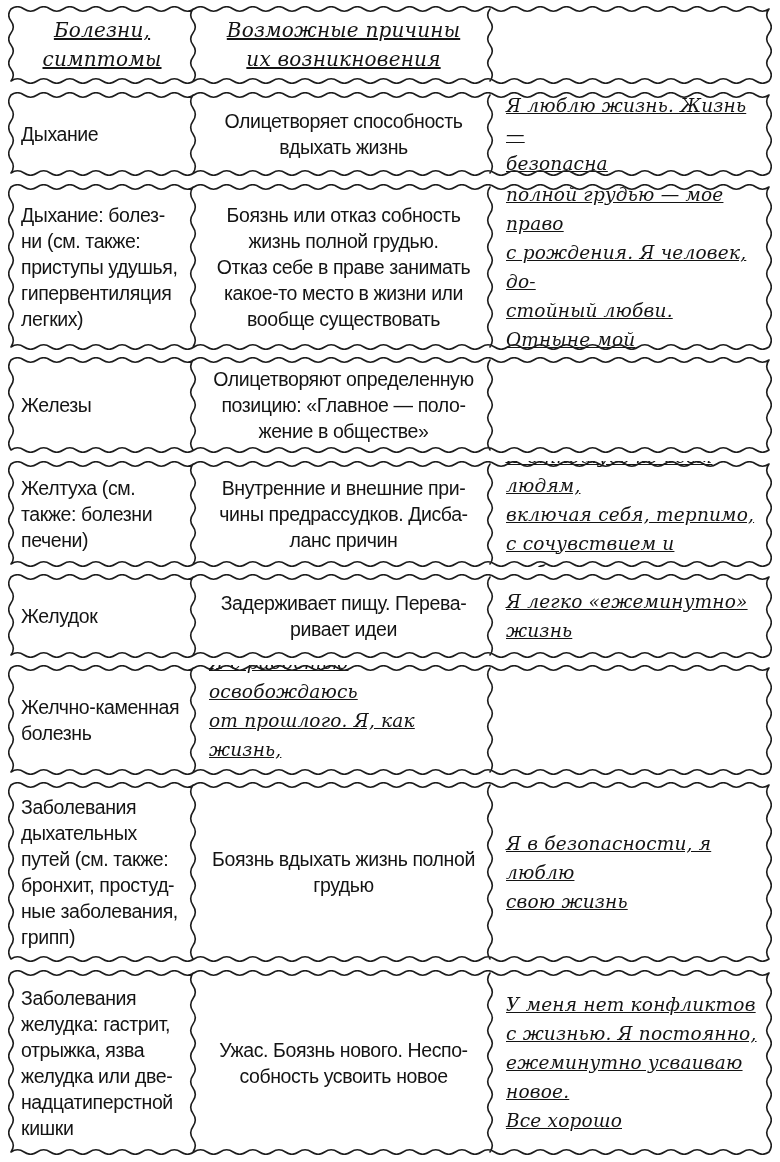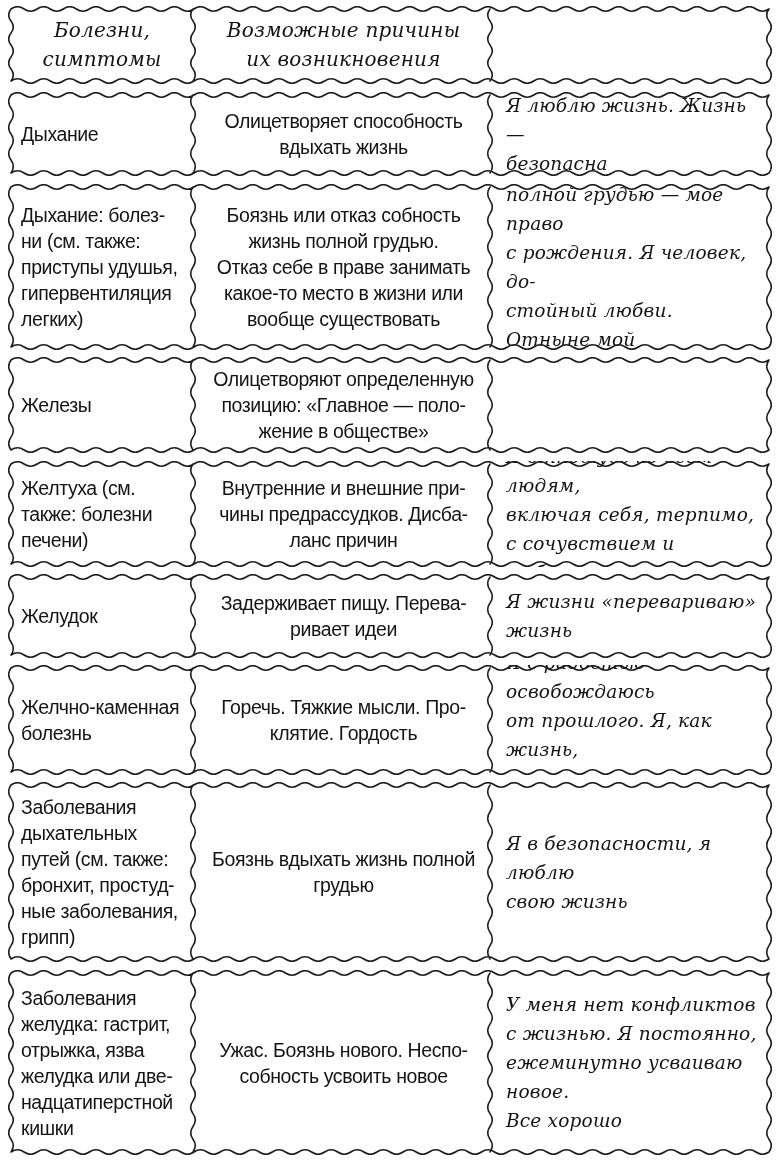--- a/index.html
+++ b/index.html
@@ -42,20 +42,21 @@
     font-size:19.5px;
     line-height:26px;
     letter-spacing:-0.4px;
   }
   .script{
     font-family:"DejaVu Serif", serif;
     font-style:italic;
     font-size:18.5px;
     line-height:29px;
     letter-spacing:0.2px;
+    text-decoration:underline;
   }
   .header-cell{
     align-items:center;
     text-align:center;
     font-size:20px;
     line-height:29px;
   }
   .wavy-border{
     position:absolute;
     left:0;top:0;
@@ -131,32 +132,30 @@
 с сочувствием и любовью</div>
   <svg width="764" height="106" class="wavy-border">
         <path d="M 3 3 q 6.5344827586206895 -4.6 13.068965517241379 0 q 6.5344827586206895 4.6 13.068965517241379 0 q 6.5344827586206895 -4.6 13.068965517241379 0 q 6.5344827586206895 4.6 13.068965517241379 0 q 6.5344827586206895 -4.6 13.068965517241379 0 q 6.5344827586206895 4.6 13.068965517241379 0 q 6.5344827586206895 -4.6 13.068965517241379 0 q 6.5344827586206895 4.6 13.068965517241379 0 q 6.5344827586206895 -4.6 13.068965517241379 0 q 6.5344827586206895 4.6 13.068965517241379 0 q 6.5344827586206895 -4.6 13.068965517241379 0 q 6.5344827586206895 4.6 13.068965517241379 0 q 6.5344827586206895 -4.6 13.068965517241379 0 q 6.5344827586206895 4.6 13.068965517241379 0 q 6.5344827586206895 -4.6 13.068965517241379 0 q 6.5344827586206895 4.6 13.068965517241379 0 q 6.5344827586206895 -4.6 13.068965517241379 0 q 6.5344827586206895 4.6 13.068965517241379 0 q 6.5344827586206895 -4.6 13.068965517241379 0 q 6.5344827586206895 4.6 13.068965517241379 0 q 6.5344827586206895 -4.6 13.068965517241379 0 q 6.5344827586206895 4.6 13.068965517241379 0 q 6.5344827586206895 -4.6 13.068965517241379 0 q 6.5344827586206895 4.6 13.068965517241379 0 q 6.5344827586206895 -4.6 13.068965517241379 0 q 6.5344827586206895 4.6 13.068965517241379 0 q 6.5344827586206895 -4.6 13.068965517241379 0 q 6.5344827586206895 4.6 13.068965517241379 0 q 6.5344827586206895 -4.6 13.068965517241379 0 q 6.5344827586206895 4.6 13.068965517241379 0 q 6.5344827586206895 -4.6 13.068965517241379 0 q 6.5344827586206895 4.6 13.068965517241379 0 q 6.5344827586206895 -4.6 13.068965517241379 0 q 6.5344827586206895 4.6 13.068965517241379 0 q 6.5344827586206895 -4.6 13.068965517241379 0 q 6.5344827586206895 4.6 13.068965517241379 0 q 6.5344827586206895 -4.6 13.068965517241379 0 q 6.5344827586206895 4.6 13.068965517241379 0 q 6.5344827586206895 -4.6 13.068965517241379 0 q 6.5344827586206895 4.6 13.068965517241379 0 q 6.5344827586206895 -4.6 13.068965517241379 0 q 6.5344827586206895 4.6 13.068965517241379 0 q 6.5344827586206895 -4.6 13.068965517241379 0 q 6.5344827586206895 4.6 13.068965517241379 0 q 6.5344827586206895 -4.6 13.068965517241379 0 q 6.5344827586206895 4.6 13.068965517241379 0 q 6.5344827586206895 -4.6 13.068965517241379 0 q 6.5344827586206895 4.6 13.068965517241379 0 q 6.5344827586206895 -4.6 13.068965517241379 0 q 6.5344827586206895 4.6 13.068965517241379 0 q 6.5344827586206895 -4.6 13.068965517241379 0 q 6.5344827586206895 4.6 13.068965517241379 0 q 6.5344827586206895 -4.6 13.068965517241379 0 q 6.5344827586206895 4.6 13.068965517241379 0 q 6.5344827586206895 -4.6 13.068965517241379 0 q 6.5344827586206895 4.6 13.068965517241379 0 q 6.5344827586206895 -4.6 13.068965517241379 0 q 6.5344827586206895 4.6 13.068965517241379 0 M 3 103 q 6.5344827586206895 -4.6 13.068965517241379 0 q 6.5344827586206895 4.6 13.068965517241379 0 q 6.5344827586206895 -4.6 13.068965517241379 0 q 6.5344827586206895 4.6 13.068965517241379 0 q 6.5344827586206895 -4.6 13.068965517241379 0 q 6.5344827586206895 4.6 13.068965517241379 0 q 6.5344827586206895 -4.6 13.068965517241379 0 q 6.5344827586206895 4.6 13.068965517241379 0 q 6.5344827586206895 -4.6 13.068965517241379 0 q 6.5344827586206895 4.6 13.068965517241379 0 q 6.5344827586206895 -4.6 13.068965517241379 0 q 6.5344827586206895 4.6 13.068965517241379 0 q 6.5344827586206895 -4.6 13.068965517241379 0 q 6.5344827586206895 4.6 13.068965517241379 0 q 6.5344827586206895 -4.6 13.068965517241379 0 q 6.5344827586206895 4.6 13.068965517241379 0 q 6.5344827586206895 -4.6 13.068965517241379 0 q 6.5344827586206895 4.6 13.068965517241379 0 q 6.5344827586206895 -4.6 13.068965517241379 0 q 6.5344827586206895 4.6 13.068965517241379 0 q 6.5344827586206895 -4.6 13.068965517241379 0 q 6.5344827586206895 4.6 13.068965517241379 0 q 6.5344827586206895 -4.6 13.068965517241379 0 q 6.5344827586206895 4.6 13.068965517241379 0 q 6.5344827586206895 -4.6 13.068965517241379 0 q 6.5344827586206895 4.6 13.068965517241379 0 q 6.5344827586206895 -4.6 13.068965517241379 0 q 6.5344827586206895 4.6 13.068965517241379 0 q 6.5344827586206895 -4.6 13.068965517241379 0 q 6.5344827586206895 4.6 13.068965517241379 0 q 6.5344827586206895 -4.6 13.068965517241379 0 q 6.5344827586206895 4.6 13.068965517241379 0 q 6.5344827586206895 -4.6 13.068965517241379 0 q 6.5344827586206895 4.6 13.068965517241379 0 q 6.5344827586206895 -4.6 13.068965517241379 0 q 6.5344827586206895 4.6 13.068965517241379 0 q 6.5344827586206895 -4.6 13.068965517241379 0 q 6.5344827586206895 4.6 13.068965517241379 0 q 6.5344827586206895 -4.6 13.068965517241379 0 q 6.5344827586206895 4.6 13.068965517241379 0 q 6.5344827586206895 -4.6 13.068965517241379 0 q 6.5344827586206895 4.6 13.068965517241379 0 q 6.5344827586206895 -4.6 13.068965517241379 0 q 6.5344827586206895 4.6 13.068965517241379 0 q 6.5344827586206895 -4.6 13.068965517241379 0 q 6.5344827586206895 4.6 13.068965517241379 0 q 6.5344827586206895 -4.6 13.068965517241379 0 q 6.5344827586206895 4.6 13.068965517241379 0 q 6.5344827586206895 -4.6 13.068965517241379 0 q 6.5344827586206895 4.6 13.068965517241379 0 q 6.5344827586206895 -4.6 13.068965517241379 0 q 6.5344827586206895 4.6 13.068965517241379 0 q 6.5344827586206895 -4.6 13.068965517241379 0 q 6.5344827586206895 4.6 13.068965517241379 0 q 6.5344827586206895 -4.6 13.068965517241379 0 q 6.5344827586206895 4.6 13.068965517241379 0 q 6.5344827586206895 -4.6 13.068965517241379 0 q 6.5344827586206895 4.6 13.068965517241379 0 M 3 3 q -4.6 6.25 0 12.5 q 4.6 6.25 0 12.5 q -4.6 6.25 0 12.5 q 4.6 6.25 0 12.5 q -4.6 6.25 0 12.5 q 4.6 6.25 0 12.5 q -4.6 6.25 0 12.5 q 4.6 6.25 0 12.5 M 761 3 q -4.6 6.25 0 12.5 q 4.6 6.25 0 12.5 q -4.6 6.25 0 12.5 q 4.6 6.25 0 12.5 q -4.6 6.25 0 12.5 q 4.6 6.25 0 12.5 q -4.6 6.25 0 12.5 q 4.6 6.25 0 12.5 M 185 3 q -4.6 6.25 0 12.5 q 4.6 6.25 0 12.5 q -4.6 6.25 0 12.5 q 4.6 6.25 0 12.5 q -4.6 6.25 0 12.5 q 4.6 6.25 0 12.5 q -4.6 6.25 0 12.5 q 4.6 6.25 0 12.5 M 482 3 q -4.6 6.25 0 12.5 q 4.6 6.25 0 12.5 q -4.6 6.25 0 12.5 q 4.6 6.25 0 12.5 q -4.6 6.25 0 12.5 q 4.6 6.25 0 12.5 q -4.6 6.25 0 12.5 q 4.6 6.25 0 12.5" fill="none" stroke="#1d1d1d" stroke-width="1.6" stroke-linecap="round"></path>
       </svg>
     </div>
 
   <div class="trow row-5">
     <div class="cell c1 sans">Желудок</div>
     <div class="cell c2 sans">Задерживает пищу. Перева-
 ривает идеи</div>
-    <div class="cell c3 script">Я жизни «перевариваю»
+    <div class="cell c3 script">Я легко «ежеминутно»
 жизнь</div>
   <svg width="764" height="84" class="wavy-border">
         <path d="M 3 3 q 6.5344827586206895 -4.6 13.068965517241379 0 q 6.5344827586206895 4.6 13.068965517241379 0 q 6.5344827586206895 -4.6 13.068965517241379 0 q 6.5344827586206895 4.6 13.068965517241379 0 q 6.5344827586206895 -4.6 13.068965517241379 0 q 6.5344827586206895 4.6 13.068965517241379 0 q 6.5344827586206895 -4.6 13.068965517241379 0 q 6.5344827586206895 4.6 13.068965517241379 0 q 6.5344827586206895 -4.6 13.068965517241379 0 q 6.5344827586206895 4.6 13.068965517241379 0 q 6.5344827586206895 -4.6 13.068965517241379 0 q 6.5344827586206895 4.6 13.068965517241379 0 q 6.5344827586206895 -4.6 13.068965517241379 0 q 6.5344827586206895 4.6 13.068965517241379 0 q 6.5344827586206895 -4.6 13.068965517241379 0 q 6.5344827586206895 4.6 13.068965517241379 0 q 6.5344827586206895 -4.6 13.068965517241379 0 q 6.5344827586206895 4.6 13.068965517241379 0 q 6.5344827586206895 -4.6 13.068965517241379 0 q 6.5344827586206895 4.6 13.068965517241379 0 q 6.5344827586206895 -4.6 13.068965517241379 0 q 6.5344827586206895 4.6 13.068965517241379 0 q 6.5344827586206895 -4.6 13.068965517241379 0 q 6.5344827586206895 4.6 13.068965517241379 0 q 6.5344827586206895 -4.6 13.068965517241379 0 q 6.5344827586206895 4.6 13.068965517241379 0 q 6.5344827586206895 -4.6 13.068965517241379 0 q 6.5344827586206895 4.6 13.068965517241379 0 q 6.5344827586206895 -4.6 13.068965517241379 0 q 6.5344827586206895 4.6 13.068965517241379 0 q 6.5344827586206895 -4.6 13.068965517241379 0 q 6.5344827586206895 4.6 13.068965517241379 0 q 6.5344827586206895 -4.6 13.068965517241379 0 q 6.5344827586206895 4.6 13.068965517241379 0 q 6.5344827586206895 -4.6 13.068965517241379 0 q 6.5344827586206895 4.6 13.068965517241379 0 q 6.5344827586206895 -4.6 13.068965517241379 0 q 6.5344827586206895 4.6 13.068965517241379 0 q 6.5344827586206895 -4.6 13.068965517241379 0 q 6.5344827586206895 4.6 13.068965517241379 0 q 6.5344827586206895 -4.6 13.068965517241379 0 q 6.5344827586206895 4.6 13.068965517241379 0 q 6.5344827586206895 -4.6 13.068965517241379 0 q 6.5344827586206895 4.6 13.068965517241379 0 q 6.5344827586206895 -4.6 13.068965517241379 0 q 6.5344827586206895 4.6 13.068965517241379 0 q 6.5344827586206895 -4.6 13.068965517241379 0 q 6.5344827586206895 4.6 13.068965517241379 0 q 6.5344827586206895 -4.6 13.068965517241379 0 q 6.5344827586206895 4.6 13.068965517241379 0 q 6.5344827586206895 -4.6 13.068965517241379 0 q 6.5344827586206895 4.6 13.068965517241379 0 q 6.5344827586206895 -4.6 13.068965517241379 0 q 6.5344827586206895 4.6 13.068965517241379 0 q 6.5344827586206895 -4.6 13.068965517241379 0 q 6.5344827586206895 4.6 13.068965517241379 0 q 6.5344827586206895 -4.6 13.068965517241379 0 q 6.5344827586206895 4.6 13.068965517241379 0 M 3 81 q 6.5344827586206895 -4.6 13.068965517241379 0 q 6.5344827586206895 4.6 13.068965517241379 0 q 6.5344827586206895 -4.6 13.068965517241379 0 q 6.5344827586206895 4.6 13.068965517241379 0 q 6.5344827586206895 -4.6 13.068965517241379 0 q 6.5344827586206895 4.6 13.068965517241379 0 q 6.5344827586206895 -4.6 13.068965517241379 0 q 6.5344827586206895 4.6 13.068965517241379 0 q 6.5344827586206895 -4.6 13.068965517241379 0 q 6.5344827586206895 4.6 13.068965517241379 0 q 6.5344827586206895 -4.6 13.068965517241379 0 q 6.5344827586206895 4.6 13.068965517241379 0 q 6.5344827586206895 -4.6 13.068965517241379 0 q 6.5344827586206895 4.6 13.068965517241379 0 q 6.5344827586206895 -4.6 13.068965517241379 0 q 6.5344827586206895 4.6 13.068965517241379 0 q 6.5344827586206895 -4.6 13.068965517241379 0 q 6.5344827586206895 4.6 13.068965517241379 0 q 6.5344827586206895 -4.6 13.068965517241379 0 q 6.5344827586206895 4.6 13.068965517241379 0 q 6.5344827586206895 -4.6 13.068965517241379 0 q 6.5344827586206895 4.6 13.068965517241379 0 q 6.5344827586206895 -4.6 13.068965517241379 0 q 6.5344827586206895 4.6 13.068965517241379 0 q 6.5344827586206895 -4.6 13.068965517241379 0 q 6.5344827586206895 4.6 13.068965517241379 0 q 6.5344827586206895 -4.6 13.068965517241379 0 q 6.5344827586206895 4.6 13.068965517241379 0 q 6.5344827586206895 -4.6 13.068965517241379 0 q 6.5344827586206895 4.6 13.068965517241379 0 q 6.5344827586206895 -4.6 13.068965517241379 0 q 6.5344827586206895 4.6 13.068965517241379 0 q 6.5344827586206895 -4.6 13.068965517241379 0 q 6.5344827586206895 4.6 13.068965517241379 0 q 6.5344827586206895 -4.6 13.068965517241379 0 q 6.5344827586206895 4.6 13.068965517241379 0 q 6.5344827586206895 -4.6 13.068965517241379 0 q 6.5344827586206895 4.6 13.068965517241379 0 q 6.5344827586206895 -4.6 13.068965517241379 0 q 6.5344827586206895 4.6 13.068965517241379 0 q 6.5344827586206895 -4.6 13.068965517241379 0 q 6.5344827586206895 4.6 13.068965517241379 0 q 6.5344827586206895 -4.6 13.068965517241379 0 q 6.5344827586206895 4.6 13.068965517241379 0 q 6.5344827586206895 -4.6 13.068965517241379 0 q 6.5344827586206895 4.6 13.068965517241379 0 q 6.5344827586206895 -4.6 13.068965517241379 0 q 6.5344827586206895 4.6 13.068965517241379 0 q 6.5344827586206895 -4.6 13.068965517241379 0 q 6.5344827586206895 4.6 13.068965517241379 0 q 6.5344827586206895 -4.6 13.068965517241379 0 q 6.5344827586206895 4.6 13.068965517241379 0 q 6.5344827586206895 -4.6 13.068965517241379 0 q 6.5344827586206895 4.6 13.068965517241379 0 q 6.5344827586206895 -4.6 13.068965517241379 0 q 6.5344827586206895 4.6 13.068965517241379 0 q 6.5344827586206895 -4.6 13.068965517241379 0 q 6.5344827586206895 4.6 13.068965517241379 0 M 3 3 q -4.6 6.5 0 13 q 4.6 6.5 0 13 q -4.6 6.5 0 13 q 4.6 6.5 0 13 q -4.6 6.5 0 13 q 4.6 6.5 0 13 M 761 3 q -4.6 6.5 0 13 q 4.6 6.5 0 13 q -4.6 6.5 0 13 q 4.6 6.5 0 13 q -4.6 6.5 0 13 q 4.6 6.5 0 13 M 185 3 q -4.6 6.5 0 13 q 4.6 6.5 0 13 q -4.6 6.5 0 13 q 4.6 6.5 0 13 q -4.6 6.5 0 13 q 4.6 6.5 0 13 M 482 3 q -4.6 6.5 0 13 q 4.6 6.5 0 13 q -4.6 6.5 0 13 q 4.6 6.5 0 13 q -4.6 6.5 0 13 q 4.6 6.5 0 13" fill="none" stroke="#1d1d1d" stroke-width="1.6" stroke-linecap="round"></path>
       </svg>
     </div>
 
   <div class="trow row-6">
     <div class="cell c1 sans">Желчно-каменная
 болезнь</div>
-    <div class="cell c2 sans">Горечь. Тяжкие мысли. Про-
-клятие. Гордость</div>
     <div class="cell c3 script">Я с радостью освобождаюсь
 от прошлого. Я, как жизнь,
 такая же приятная</div>
   <svg width="764" height="110" class="wavy-border">
         <path d="M 3 3 q 6.5344827586206895 -4.6 13.068965517241379 0 q 6.5344827586206895 4.6 13.068965517241379 0 q 6.5344827586206895 -4.6 13.068965517241379 0 q 6.5344827586206895 4.6 13.068965517241379 0 q 6.5344827586206895 -4.6 13.068965517241379 0 q 6.5344827586206895 4.6 13.068965517241379 0 q 6.5344827586206895 -4.6 13.068965517241379 0 q 6.5344827586206895 4.6 13.068965517241379 0 q 6.5344827586206895 -4.6 13.068965517241379 0 q 6.5344827586206895 4.6 13.068965517241379 0 q 6.5344827586206895 -4.6 13.068965517241379 0 q 6.5344827586206895 4.6 13.068965517241379 0 q 6.5344827586206895 -4.6 13.068965517241379 0 q 6.5344827586206895 4.6 13.068965517241379 0 q 6.5344827586206895 -4.6 13.068965517241379 0 q 6.5344827586206895 4.6 13.068965517241379 0 q 6.5344827586206895 -4.6 13.068965517241379 0 q 6.5344827586206895 4.6 13.068965517241379 0 q 6.5344827586206895 -4.6 13.068965517241379 0 q 6.5344827586206895 4.6 13.068965517241379 0 q 6.5344827586206895 -4.6 13.068965517241379 0 q 6.5344827586206895 4.6 13.068965517241379 0 q 6.5344827586206895 -4.6 13.068965517241379 0 q 6.5344827586206895 4.6 13.068965517241379 0 q 6.5344827586206895 -4.6 13.068965517241379 0 q 6.5344827586206895 4.6 13.068965517241379 0 q 6.5344827586206895 -4.6 13.068965517241379 0 q 6.5344827586206895 4.6 13.068965517241379 0 q 6.5344827586206895 -4.6 13.068965517241379 0 q 6.5344827586206895 4.6 13.068965517241379 0 q 6.5344827586206895 -4.6 13.068965517241379 0 q 6.5344827586206895 4.6 13.068965517241379 0 q 6.5344827586206895 -4.6 13.068965517241379 0 q 6.5344827586206895 4.6 13.068965517241379 0 q 6.5344827586206895 -4.6 13.068965517241379 0 q 6.5344827586206895 4.6 13.068965517241379 0 q 6.5344827586206895 -4.6 13.068965517241379 0 q 6.5344827586206895 4.6 13.068965517241379 0 q 6.5344827586206895 -4.6 13.068965517241379 0 q 6.5344827586206895 4.6 13.068965517241379 0 q 6.5344827586206895 -4.6 13.068965517241379 0 q 6.5344827586206895 4.6 13.068965517241379 0 q 6.5344827586206895 -4.6 13.068965517241379 0 q 6.5344827586206895 4.6 13.068965517241379 0 q 6.5344827586206895 -4.6 13.068965517241379 0 q 6.5344827586206895 4.6 13.068965517241379 0 q 6.5344827586206895 -4.6 13.068965517241379 0 q 6.5344827586206895 4.6 13.068965517241379 0 q 6.5344827586206895 -4.6 13.068965517241379 0 q 6.5344827586206895 4.6 13.068965517241379 0 q 6.5344827586206895 -4.6 13.068965517241379 0 q 6.5344827586206895 4.6 13.068965517241379 0 q 6.5344827586206895 -4.6 13.068965517241379 0 q 6.5344827586206895 4.6 13.068965517241379 0 q 6.5344827586206895 -4.6 13.068965517241379 0 q 6.5344827586206895 4.6 13.068965517241379 0 q 6.5344827586206895 -4.6 13.068965517241379 0 q 6.5344827586206895 4.6 13.068965517241379 0 M 3 107 q 6.5344827586206895 -4.6 13.068965517241379 0 q 6.5344827586206895 4.6 13.068965517241379 0 q 6.5344827586206895 -4.6 13.068965517241379 0 q 6.5344827586206895 4.6 13.068965517241379 0 q 6.5344827586206895 -4.6 13.068965517241379 0 q 6.5344827586206895 4.6 13.068965517241379 0 q 6.5344827586206895 -4.6 13.068965517241379 0 q 6.5344827586206895 4.6 13.068965517241379 0 q 6.5344827586206895 -4.6 13.068965517241379 0 q 6.5344827586206895 4.6 13.068965517241379 0 q 6.5344827586206895 -4.6 13.068965517241379 0 q 6.5344827586206895 4.6 13.068965517241379 0 q 6.5344827586206895 -4.6 13.068965517241379 0 q 6.5344827586206895 4.6 13.068965517241379 0 q 6.5344827586206895 -4.6 13.068965517241379 0 q 6.5344827586206895 4.6 13.068965517241379 0 q 6.5344827586206895 -4.6 13.068965517241379 0 q 6.5344827586206895 4.6 13.068965517241379 0 q 6.5344827586206895 -4.6 13.068965517241379 0 q 6.5344827586206895 4.6 13.068965517241379 0 q 6.5344827586206895 -4.6 13.068965517241379 0 q 6.5344827586206895 4.6 13.068965517241379 0 q 6.5344827586206895 -4.6 13.068965517241379 0 q 6.5344827586206895 4.6 13.068965517241379 0 q 6.5344827586206895 -4.6 13.068965517241379 0 q 6.5344827586206895 4.6 13.068965517241379 0 q 6.5344827586206895 -4.6 13.068965517241379 0 q 6.5344827586206895 4.6 13.068965517241379 0 q 6.5344827586206895 -4.6 13.068965517241379 0 q 6.5344827586206895 4.6 13.068965517241379 0 q 6.5344827586206895 -4.6 13.068965517241379 0 q 6.5344827586206895 4.6 13.068965517241379 0 q 6.5344827586206895 -4.6 13.068965517241379 0 q 6.5344827586206895 4.6 13.068965517241379 0 q 6.5344827586206895 -4.6 13.068965517241379 0 q 6.5344827586206895 4.6 13.068965517241379 0 q 6.5344827586206895 -4.6 13.068965517241379 0 q 6.5344827586206895 4.6 13.068965517241379 0 q 6.5344827586206895 -4.6 13.068965517241379 0 q 6.5344827586206895 4.6 13.068965517241379 0 q 6.5344827586206895 -4.6 13.068965517241379 0 q 6.5344827586206895 4.6 13.068965517241379 0 q 6.5344827586206895 -4.6 13.068965517241379 0 q 6.5344827586206895 4.6 13.068965517241379 0 q 6.5344827586206895 -4.6 13.068965517241379 0 q 6.5344827586206895 4.6 13.068965517241379 0 q 6.5344827586206895 -4.6 13.068965517241379 0 q 6.5344827586206895 4.6 13.068965517241379 0 q 6.5344827586206895 -4.6 13.068965517241379 0 q 6.5344827586206895 4.6 13.068965517241379 0 q 6.5344827586206895 -4.6 13.068965517241379 0 q 6.5344827586206895 4.6 13.068965517241379 0 q 6.5344827586206895 -4.6 13.068965517241379 0 q 6.5344827586206895 4.6 13.068965517241379 0 q 6.5344827586206895 -4.6 13.068965517241379 0 q 6.5344827586206895 4.6 13.068965517241379 0 q 6.5344827586206895 -4.6 13.068965517241379 0 q 6.5344827586206895 4.6 13.068965517241379 0 M 3 3 q -4.6 6.5 0 13 q 4.6 6.5 0 13 q -4.6 6.5 0 13 q 4.6 6.5 0 13 q -4.6 6.5 0 13 q 4.6 6.5 0 13 q -4.6 6.5 0 13 q 4.6 6.5 0 13 M 761 3 q -4.6 6.5 0 13 q 4.6 6.5 0 13 q -4.6 6.5 0 13 q 4.6 6.5 0 13 q -4.6 6.5 0 13 q 4.6 6.5 0 13 q -4.6 6.5 0 13 q 4.6 6.5 0 13 M 185 3 q -4.6 6.5 0 13 q 4.6 6.5 0 13 q -4.6 6.5 0 13 q 4.6 6.5 0 13 q -4.6 6.5 0 13 q 4.6 6.5 0 13 q -4.6 6.5 0 13 q 4.6 6.5 0 13 M 482 3 q -4.6 6.5 0 13 q 4.6 6.5 0 13 q -4.6 6.5 0 13 q 4.6 6.5 0 13 q -4.6 6.5 0 13 q 4.6 6.5 0 13 q -4.6 6.5 0 13 q 4.6 6.5 0 13" fill="none" stroke="#1d1d1d" stroke-width="1.6" stroke-linecap="round"></path>
       </svg>
     </div>
 
   <div class="trow row-7">
     <div class="cell c1 sans">Заболевания

